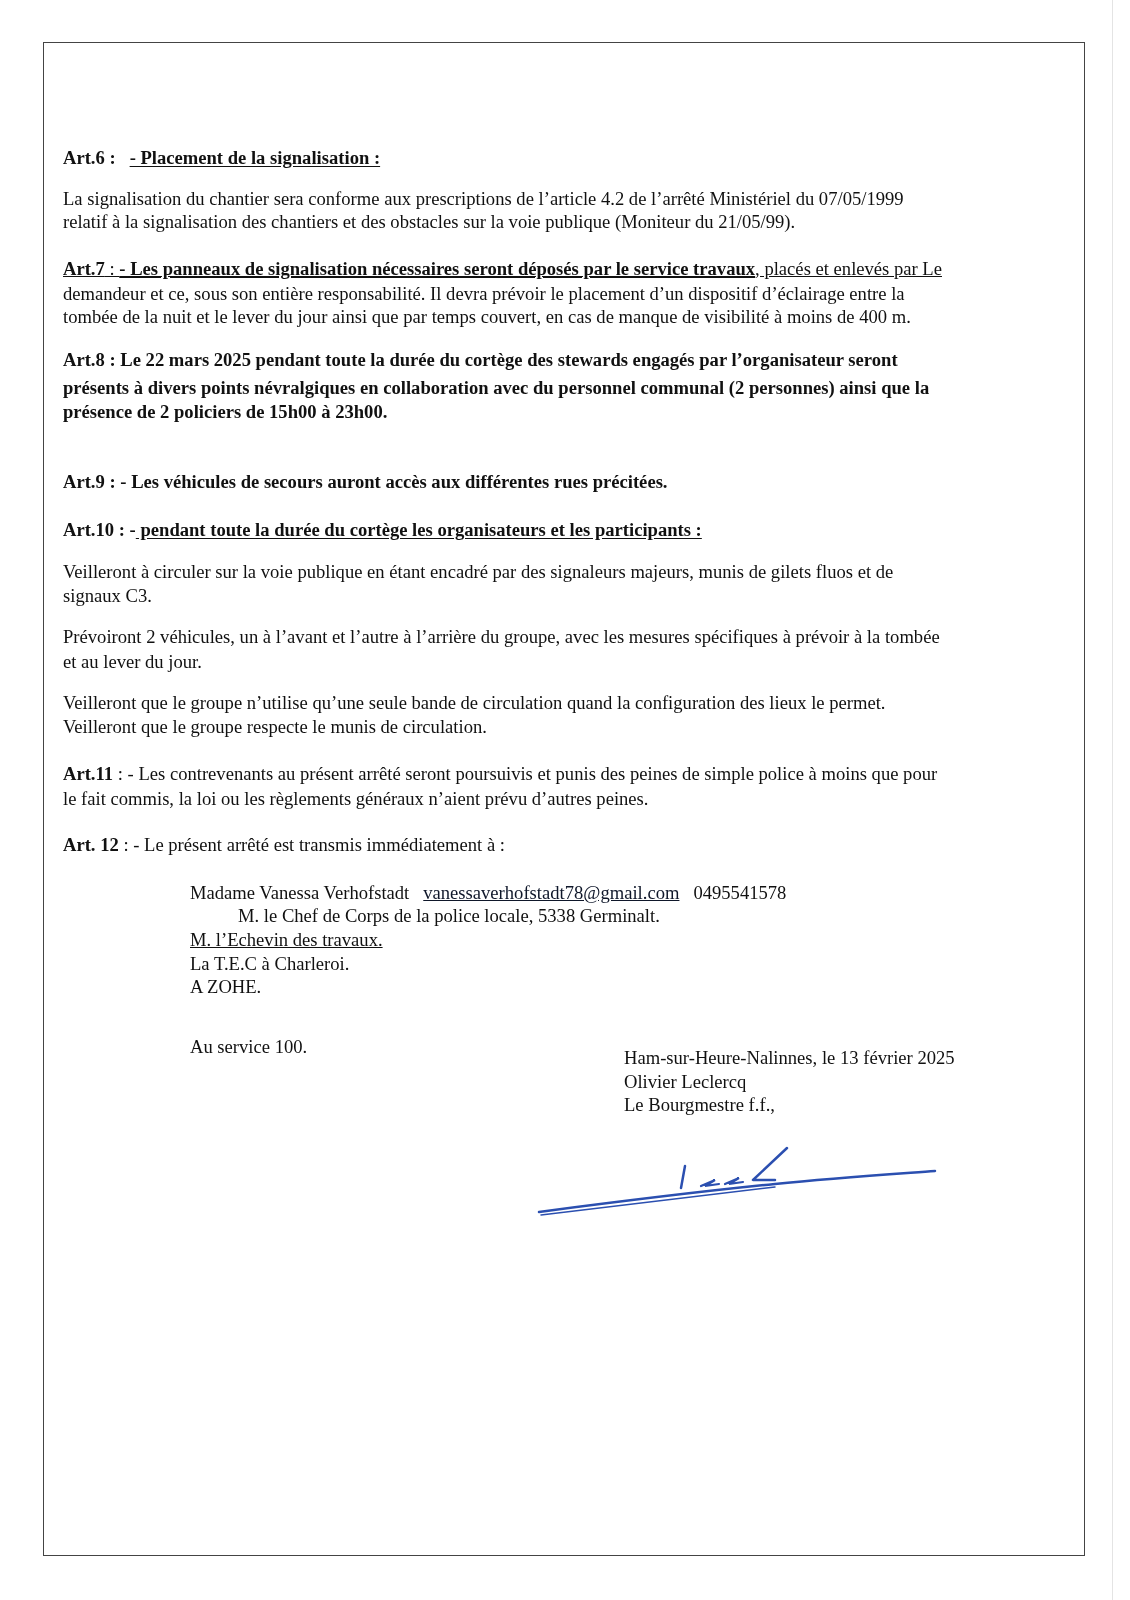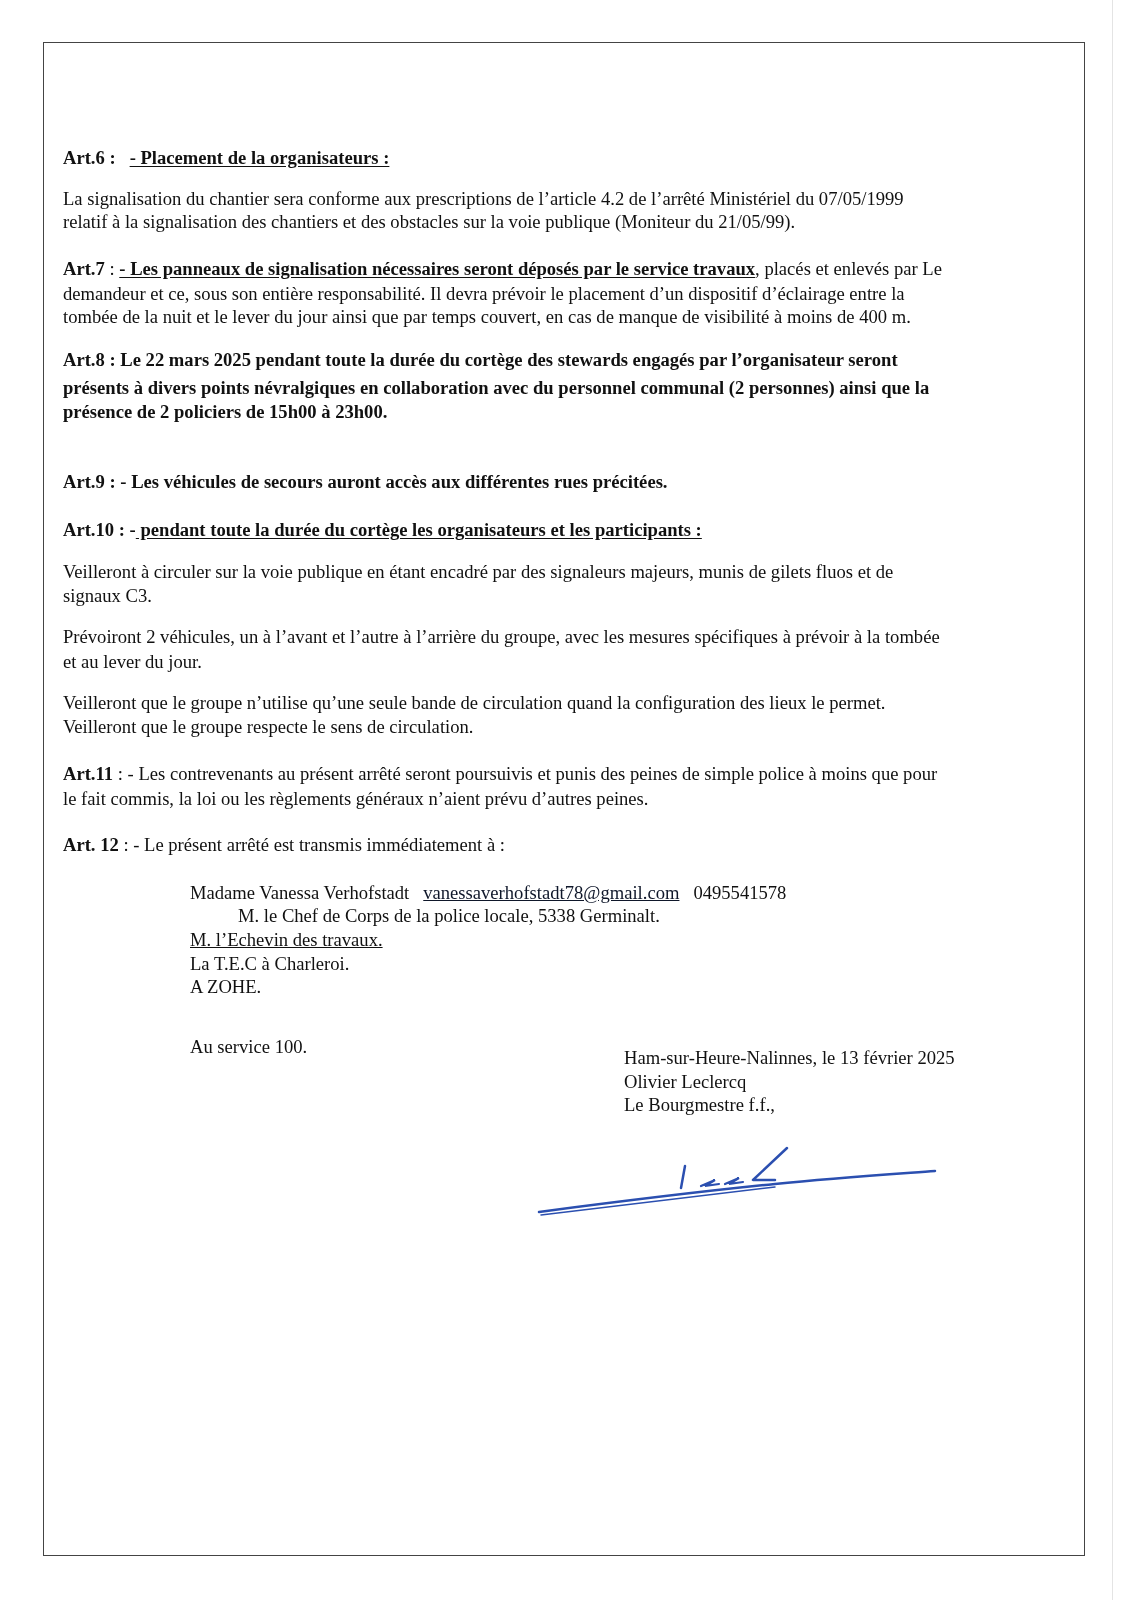--- a/index.html
+++ b/index.html
@@ -17,46 +17,46 @@
   .signature { position: absolute; left: 535px; top: 1140px; width: 420px; height: 90px; }
 </style>
 </head>
 <body>
 
 <div class="scanedge"></div>
 <div class="frame"></div>
 
 <div class="line" style="top:147px;">
   <span class="b">Art.6 :</span>&nbsp;&nbsp;
-  <span class="b u">- Placement de la organisateurs :</span>
+  <span class="b u">- Placement de la signalisation :</span>
 </div>
 <div class="line" style="top:188px;">La signalisation du chantier sera conforme aux prescriptions de l’article 4.2 de l’arrêté Ministériel du 07/05/1999</div>
 <div class="line" style="top:211px;">relatif à la signalisation des chantiers et des obstacles sur la voie publique (Moniteur du 21/05/99).</div>
 
-<div class="line" style="top:258px;">
+<div class="line" style="top:258px;text-decoration:underline;">
   <span class="b">Art.7</span><span> : </span><span class="b u">- Les panneaux de signalisation nécessaires seront déposés par le service travaux</span><span>, placés et enlevés par Le</span>
 </div>
 <div class="line" style="top:283px;">demandeur et ce, sous son entière responsabilité. Il devra prévoir le placement d’un dispositif d’éclairage entre la</div>
 <div class="line" style="top:306px;">tombée de la nuit et le lever du jour ainsi que par temps couvert, en cas de manque de visibilité à moins de 400 m.</div>
 
 <div class="line b" style="top:349px;text-align:right;">Art.8 : Le 22 mars 2025 pendant toute la durée du cortège des stewards engagés par l’organisateur seront</div>
 <div class="line b" style="top:377px;">présents à divers points névralgiques en collaboration avec du personnel communal (2 personnes) ainsi que la</div>
 <div class="line b" style="top:401px;">présence de 2 policiers de 15h00 à 23h00.</div>
 
 <div class="line b" style="top:471px;">Art.9 : - Les véhicules de secours auront accès aux différentes rues précitées.</div>
 
 <div class="line" style="top:519px;">
   <span class="b">Art.10 : -</span><span class="b u"> pendant toute la durée du cortège les organisateurs et les participants :</span>
 </div>
 <div class="line" style="top:561px;">Veilleront à circuler sur la voie publique en étant encadré par des signaleurs majeurs, munis de gilets fluos et de</div>
 <div class="line" style="top:585px;">signaux C3.</div>
 <div class="line" style="top:626px;">Prévoiront 2 véhicules, un à l’avant et l’autre à l’arrière du groupe, avec les mesures spécifiques à prévoir à la tombée</div>
 <div class="line" style="top:651px;">et au lever du jour.</div>
 <div class="line" style="top:692px;">Veilleront que le groupe n’utilise qu’une seule bande de circulation quand la configuration des lieux le permet.</div>
-<div class="line" style="top:716px;">Veilleront que le groupe respecte le sens de circulation.</div>
+<div class="line" style="top:716px;">Veilleront que le groupe respecte le munis de circulation.</div>
 
 <div class="line" style="top:763px;">
   <span class="b">Art.11</span><span> :  - Les contrevenants au présent arrêté seront poursuivis et punis des peines de simple police à moins que pour</span>
 </div>
 <div class="line" style="top:788px;">le fait commis, la loi ou les règlements généraux n’aient prévu d’autres peines.</div>
 
 <div class="line" style="top:834px;">
   <span class="b">Art. 12</span><span> : - Le présent arrêté est transmis immédiatement à :</span>
 </div>
 

